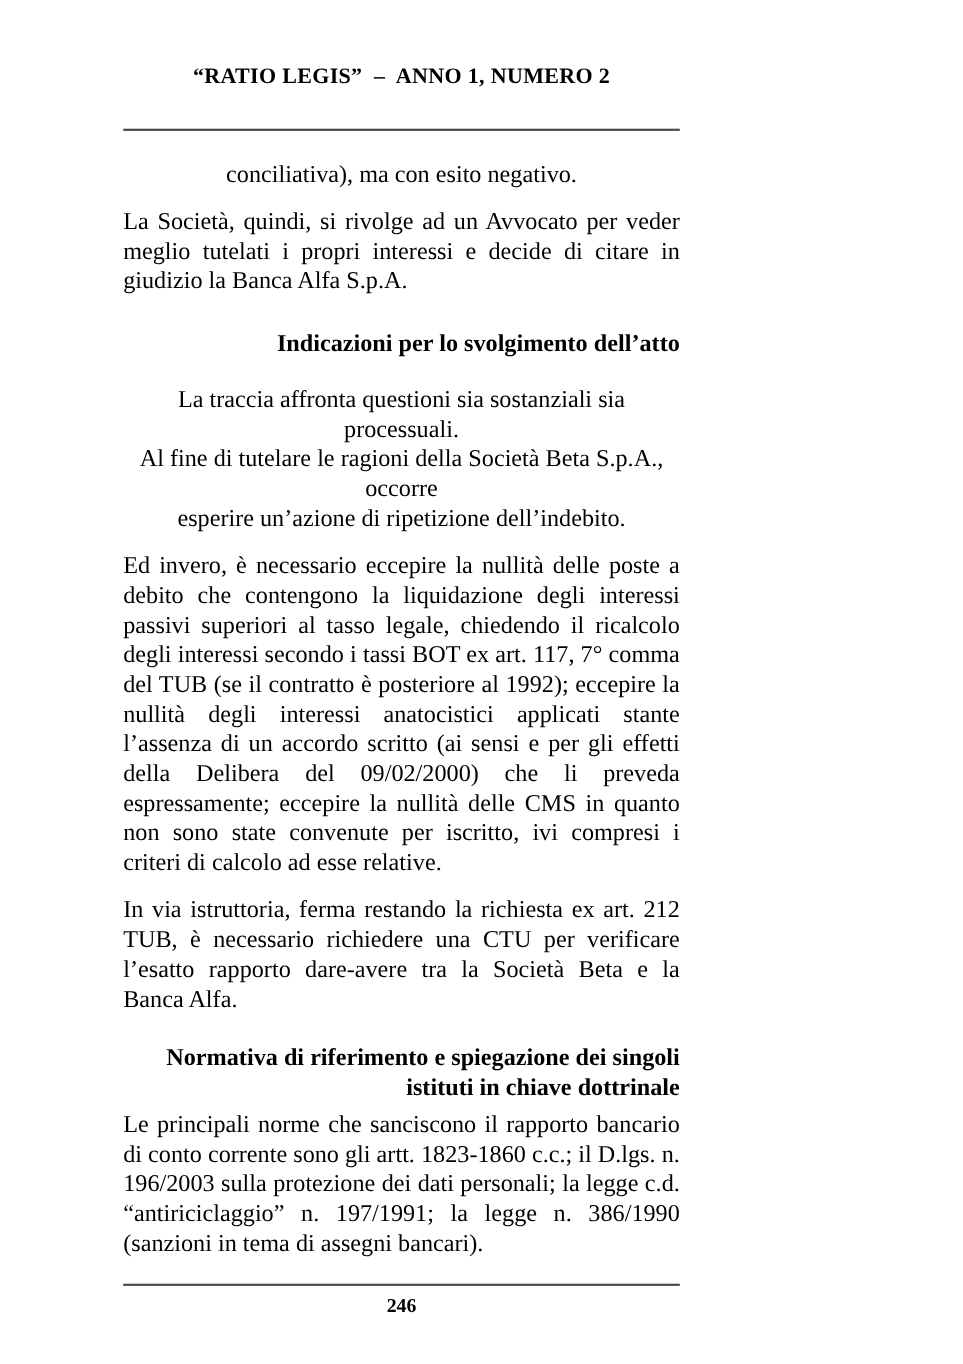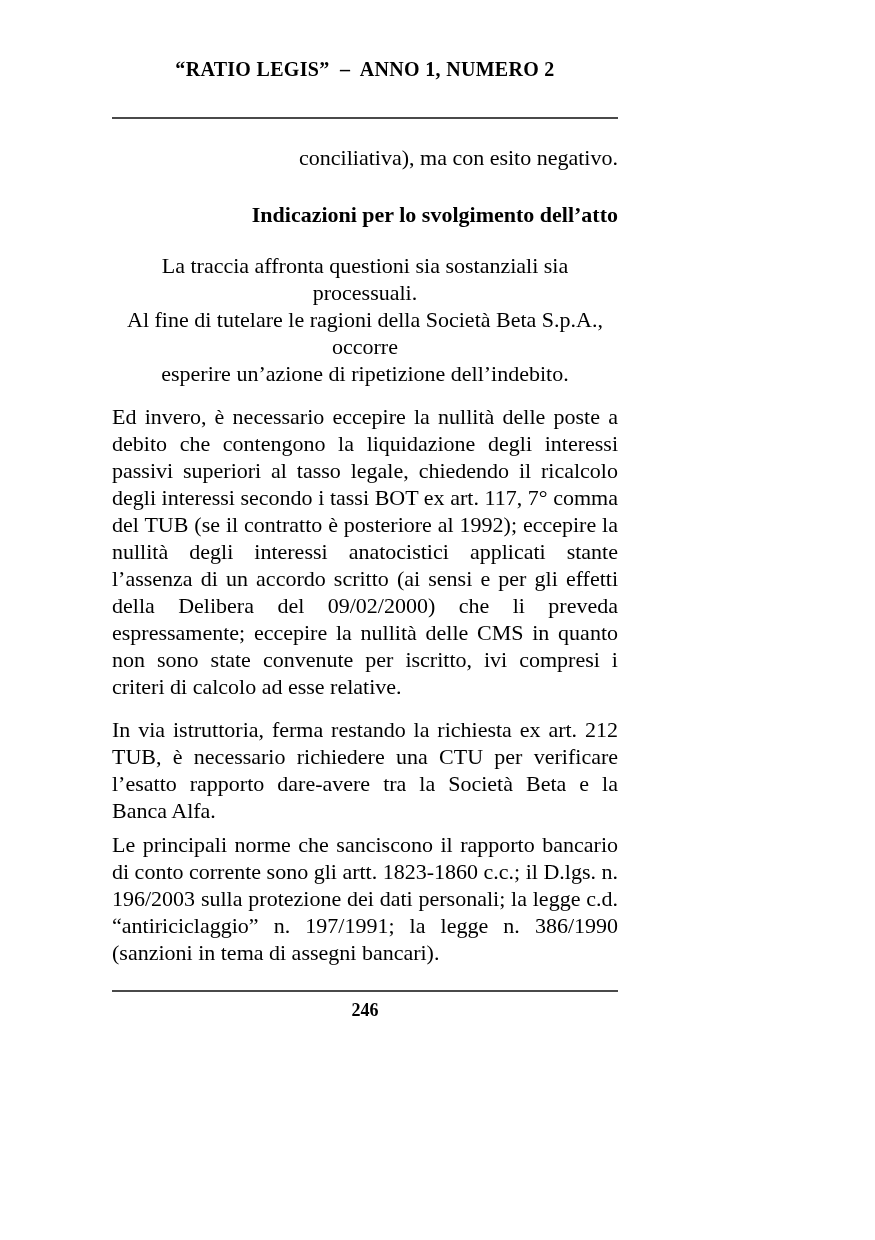--- a/index.html
+++ b/index.html
@@ -36,21 +36,21 @@
   }
   .header-rule { margin-top: 36px; }
   .page-body {
     font-size: 22px;
     line-height: 27px;
   }
   .para {
     margin: 16px 0 0 0;
     text-align: justify;
   }
-  .para.first { margin-top: 25px; text-align: right; }
+  .para.first { margin-top: 25px; text-align: center; }
   .para.lines {
     margin-top: 24px;
     text-align: center;
     white-space: pre-line;
   }
   .heading {
     font-size: 22px;
     line-height: 27px;
     font-weight: 700;
     margin: 30px 0 0 0;
@@ -74,31 +74,33 @@
 <div class="page">
 
   <div class="running-header">
     <div class="journal-title">“RATIO LEGIS”  –  ANNO 1, NUMERO 2</div>
     <hr class="rule header-rule">
   </div>
 
   <div class="page-body">
     <p class="para first">conciliativa), ma con esito negativo.</p>
 
+    <p class="para">La Società, quindi, si rivolge ad un Avvocato per veder meglio tutelati i propri interessi e decide di citare in giudizio la Banca Alfa S.p.A.</p>
 
     <h2 class="heading">Indicazioni per lo svolgimento dell’atto</h2>
 
     <p class="para lines">La traccia affronta questioni sia sostanziali sia processuali.
 Al fine di tutelare le ragioni della Società Beta S.p.A., occorre
 esperire un’azione di ripetizione dell’indebito.</p>
 
     <p class="para">Ed invero, è necessario eccepire la nullità delle poste a debito che contengono la liquidazione degli interessi passivi superiori al tasso legale, chiedendo il ricalcolo degli interessi secondo i tassi BOT ex art. 117, 7° comma del TUB (se il contratto è posteriore al 1992); eccepire la nullità degli interessi anatocistici applicati stante l’assenza di un accordo scritto (ai sensi e per gli effetti della Delibera del 09/02/2000) che li preveda espressamente; eccepire la nullità delle CMS in quanto non sono state convenute per iscritto, ivi compresi i criteri di calcolo ad esse relative.</p>
 
     <p class="para">In via istruttoria, ferma restando la richiesta ex art. 212 TUB, è necessario richiedere una CTU per verificare l’esatto rapporto dare-avere tra la Società Beta e la Banca Alfa.</p>
 
+    <h2 class="heading major">Normativa di riferimento e spiegazione dei singoli istituti in chiave dottrinale</h2>
 
 
     <p class="para after-heading">Le principali norme che sanciscono il rapporto bancario di conto corrente sono gli artt. 1823-1860 c.c.; il D.lgs. n. 196/2003 sulla protezione dei dati personali; la legge c.d. “antiriciclaggio” n. 197/1991; la legge n. 386/1990 (sanzioni in tema di assegni bancari).</p>
   </div>
 
   <div class="running-footer">
     <hr class="rule footer-rule">
     <div class="page-number">246</div>
   </div>
 

